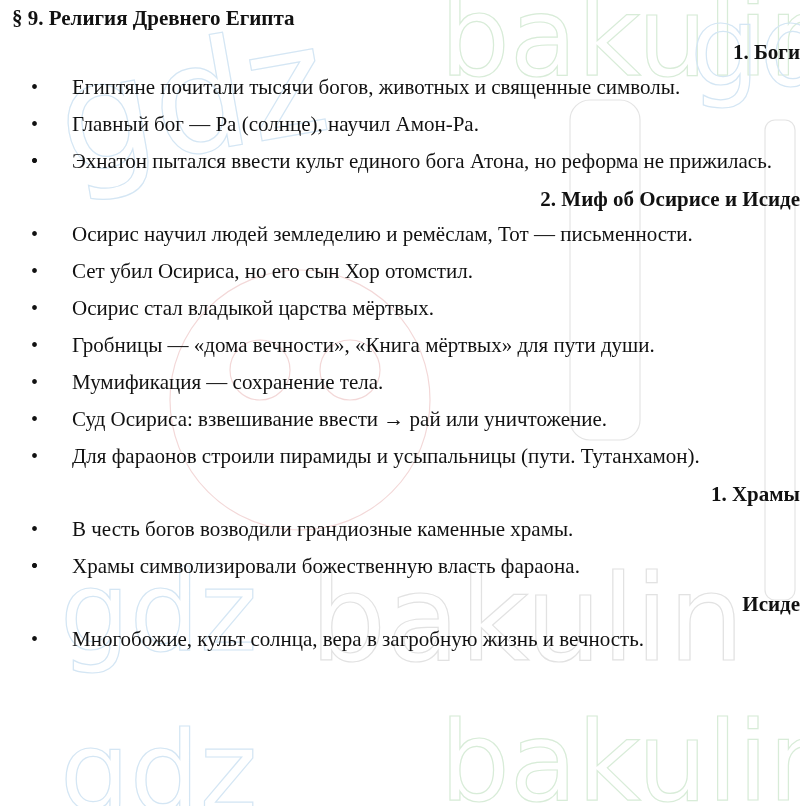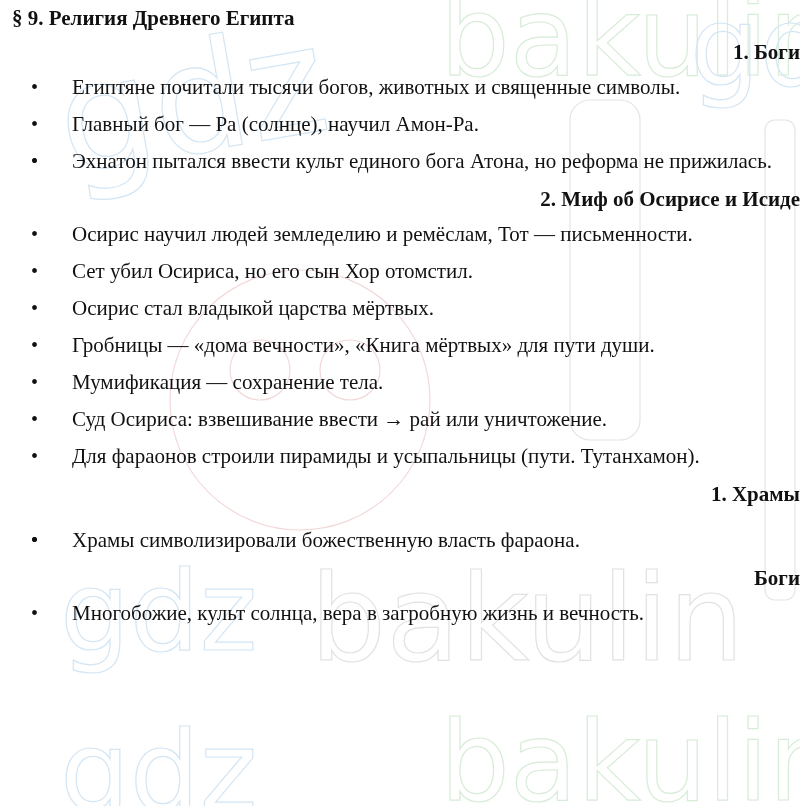--- a/index.html
+++ b/index.html
@@ -109,25 +109,25 @@
       <li><span class="bullet">•</span><span>Гробницы — «дома вечности», «Книга мёртвых» для пути души.</span></li>
       <li><span class="bullet">•</span><span>Мумификация — сохранение тела.</span></li>
       <li><span class="bullet">•</span><span>Суд Осириса: взвешивание ввести → рай или уничтожение.</span></li>
       <li><span class="bullet">•</span><span>Для фараонов строили пирамиды и усыпальницы (пути. Тутанхамон).</span></li>
     </ul>
   </div>
 
   <div>
     <h2 class="section-heading">1. Храмы</h2>
     <ul class="bullets">
-      <li><span class="bullet">•</span></li>
+      <li><span class="bullet">•</span><span>В честь богов возводили грандиозные каменные храмы.</span></li>
       <li><span class="bullet">•</span></li>
       <li><span class="bullet">•</span><span>Храмы символизировали божественную власть фараона.</span></li>
     </ul>
   </div>
 
   <div>
-    <h2 class="section-heading">Боги</h2>
+    <h2 class="section-heading">Исиде</h2>
     <ul class="bullets">
       <li><span class="bullet">•</span><span>Многобожие, культ солнца, вера в загробную жизнь и вечность.</span></li>
     </ul>
   </div>
 </div>
 
 </body></html>

